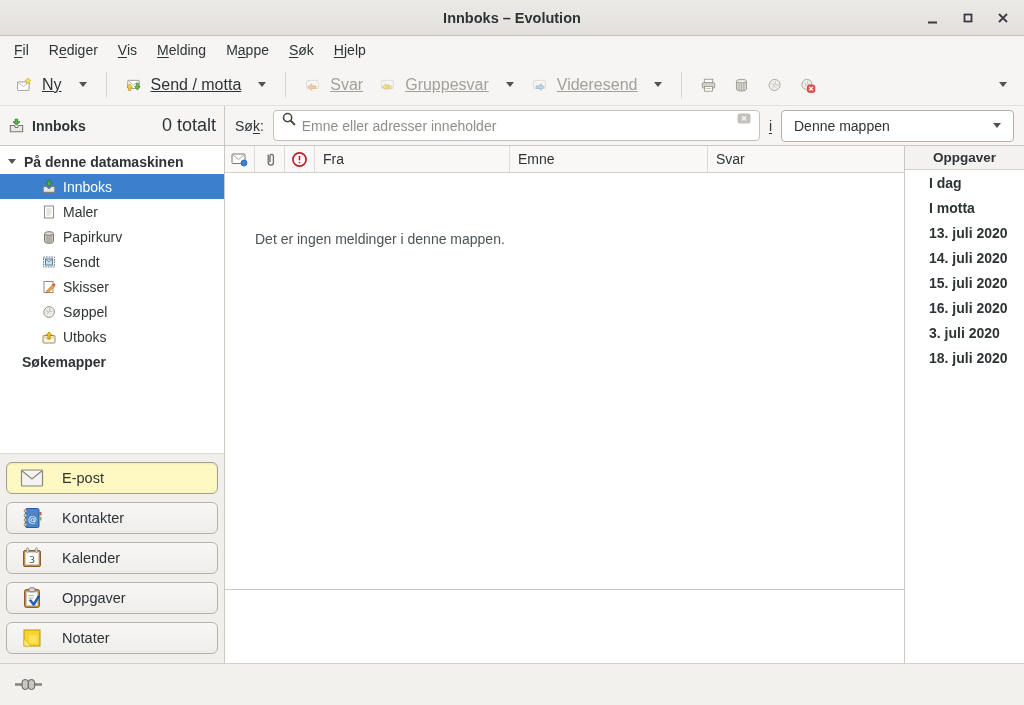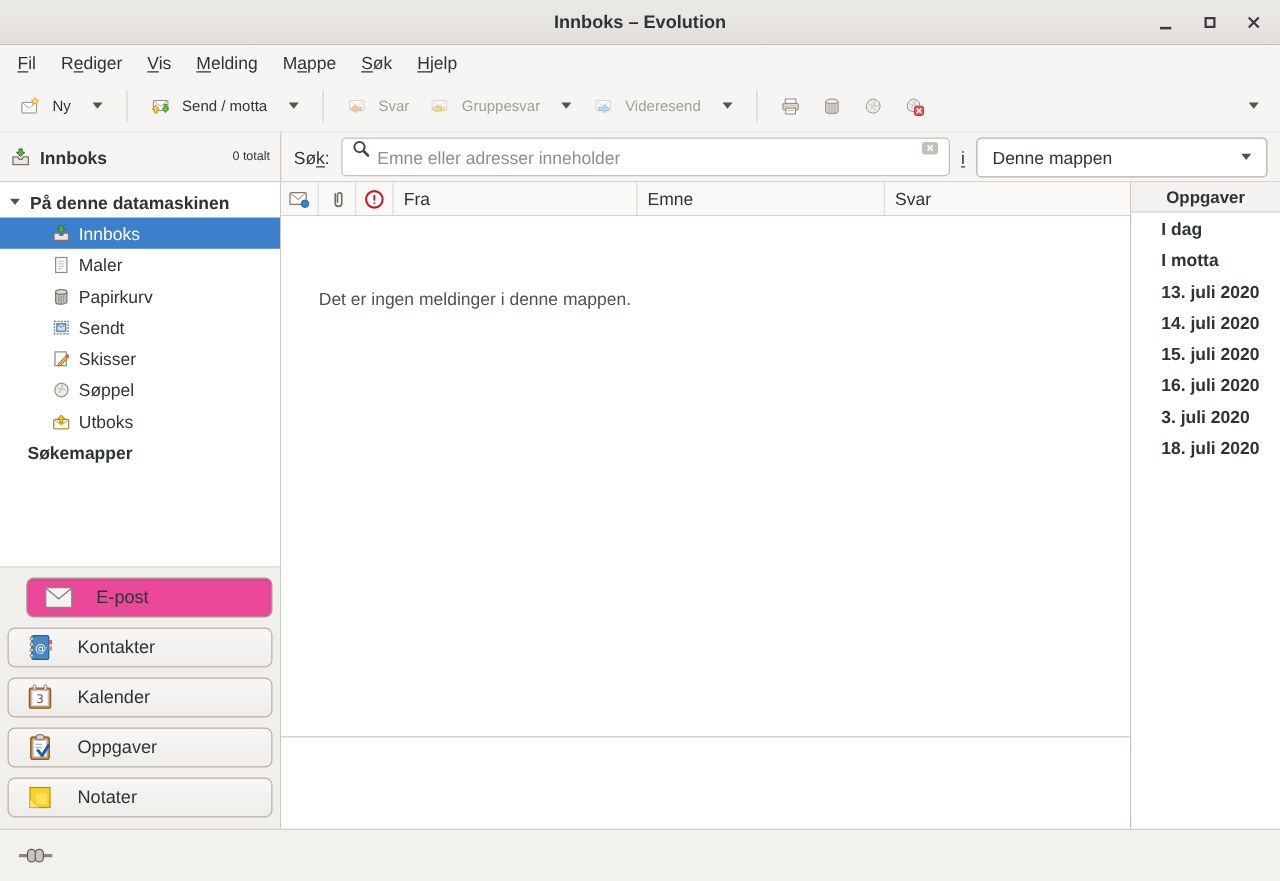--- a/index.html
+++ b/index.html
@@ -27,38 +27,38 @@
   }
   .menu-item { padding: 4px 10px; cursor: default; }
   .mn { text-decoration: underline; text-underline-offset: 2px; }
   
   .toolbar {
     height: 42px; flex: 0 0 42px; background: #f6f5f4;
     border-bottom: 1px solid #e3e0db;
     display: flex; align-items: center; padding: 0 8px;
   }
   .tbtn { display: flex; align-items: center; gap: 9px; padding: 6px 8px; border-radius: 4px; white-space: nowrap; }
-  .tbtn .tlabel { font-size: 12px; }
+  .tbtn .tlabel { font-size: 16px; text-decoration: underline; }
   .tbtn.disabled .tlabel { color: #a3a09a; }
   .tbtn.disabled svg { opacity: .55; }
   .arrow-btn { padding: 6px 9px; display: flex; align-items: center; }
   .caret { width: 0; height: 0; border-left: 4.5px solid transparent; border-right: 4.5px solid transparent; border-top: 5px solid #55514b; }
   .tsep { width: 1px; height: 26px; background: #d8d3cd; margin: 0 10px; flex: 0 0 1px; }
   .tspacer { flex: 1; }
   
   .searchrow {
     height: 40px; flex: 0 0 40px; background: #f6f5f4;
     border-bottom: 1px solid #cdc7c2; display: flex; align-items: stretch;
   }
   .folder-strip {
     width: 225px; flex: 0 0 225px; border-right: 1px solid #cdc7c2;
     display: flex; align-items: center; padding: 0 8px; gap: 7px;
   }
   .folder-strip .fname { font-weight: bold; }
-  .folder-strip .fcount { margin-left: auto; font-size: 10px; }
+  .folder-strip .fcount { margin-left: auto; font-size: 18px; }
   .search-area { flex: 1; display: flex; align-items: center; padding: 0 10px; gap: 9px; }
   .entry {
     flex: 1; height: 31px; background: #fff; border: 1px solid #c5c0b9;
     border-radius: 4px; display: flex; padding: 0 7px; gap: 5px;
   }
   .entry input {
     flex: 1; border: none; outline: none; background: transparent;
     font: inherit; color: #2e3436;
   }
   .entry input::placeholder { color: #928d86; }
@@ -83,21 +83,21 @@
   .switcher {
     flex: 0 0 210px; background: #f1efec; border-top: 1px solid #ddd9d3;
     padding: 8px 6px; display: flex; flex-direction: column; gap: 8px;
   }
   .sw-btn {
     height: 32px; border: 1px solid #b7b1a9; border-radius: 6px;
     background: linear-gradient(#f8f7f6, #efedea);
     display: flex; align-items: center; gap: 18px; padding: 0 12px;
     font-size: 14.5px;
   }
-  .sw-btn.active { background: #ec4899; border-color: #a39d94; box-shadow: inset 0 1px 2px rgba(0,0,0,.08); margin-left: 15px; }
+  .sw-btn.active { background: #fef9c3; border-color: #a39d94; box-shadow: inset 0 1px 2px rgba(0,0,0,.08); }
   .sw-icon { width: 25px; height: 24px; display: flex; align-items: center; justify-content: center; }
   
   .main { flex: 1; display: flex; flex-direction: column; min-width: 0; background: #fff; }
   .list-header {
     height: 27px; flex: 0 0 27px; background: #f9f8f7; border-bottom: 1px solid #d5d0ca;
     display: flex; align-items: stretch; font-size: 14px;
   }
   .col { display: flex; align-items: center; padding: 0 8px; border-right: 1px solid #dedad5; }
   .col.icon-col { width: 30px; flex: 0 0 30px; justify-content: center; padding: 0; }
   .col.fra { width: 195px; flex: 0 0 195px; }

